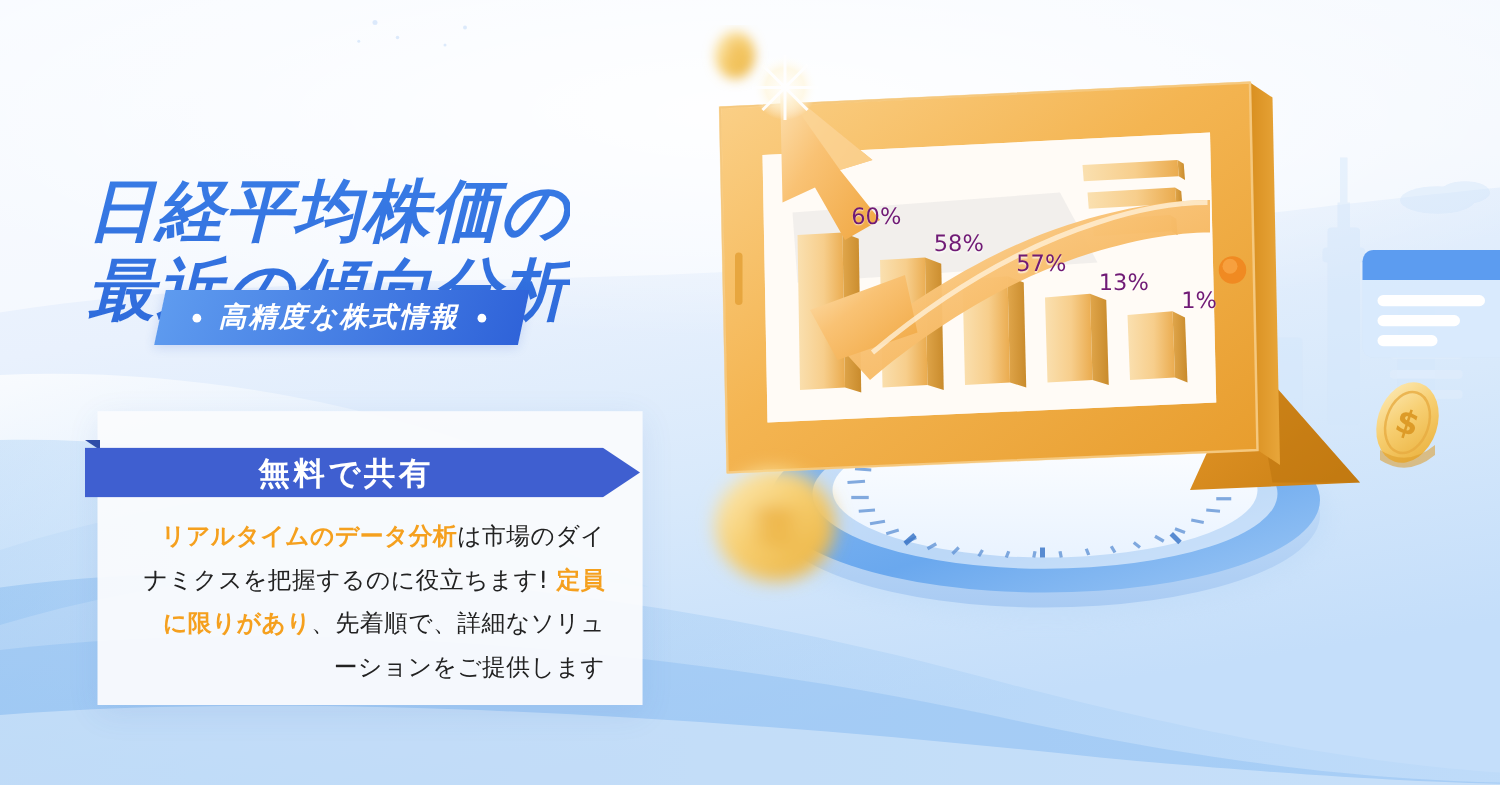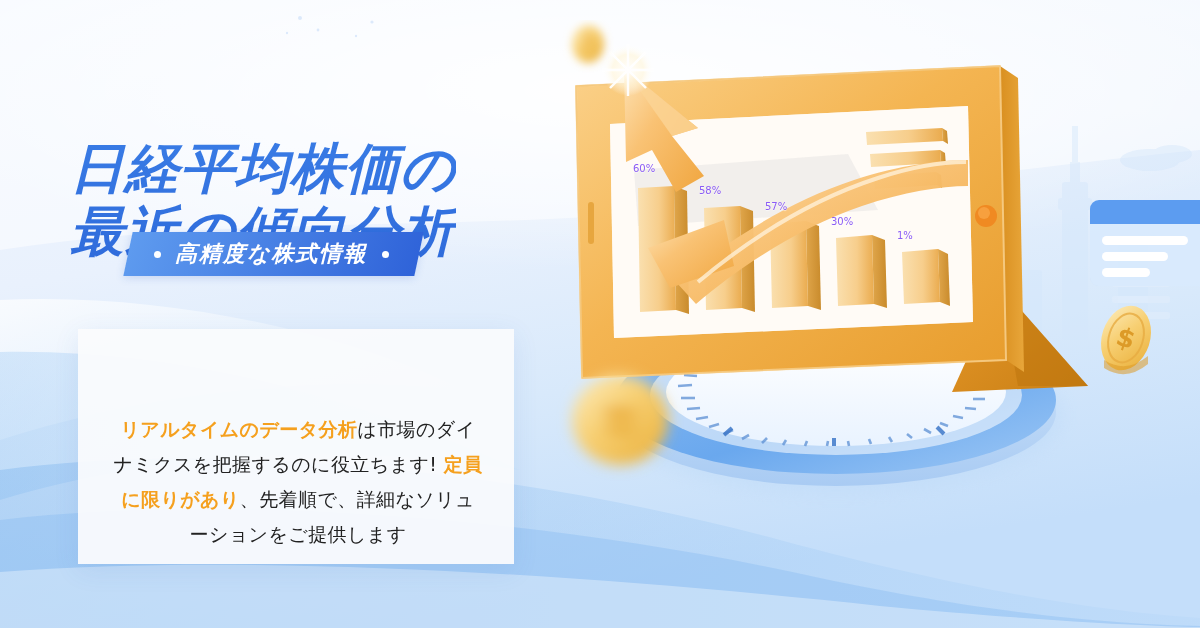--- a/index.html
+++ b/index.html
@@ -71,35 +71,36 @@
     display:flex; align-items:center; justify-content:center;
   }
   .ribbon-text {
     color:#fff; font-size:25px; font-weight:bold; letter-spacing:3px;
     padding-right:26px;
     font-family:"DejaVu Sans","Liberation Sans",sans-serif;
   }
 
   .card-body {
     position:absolute; left:112px; top:398px; width:372px;
-    text-align:center;
+    text-align:right;
     font-size:19px; line-height:1.85; color:#222;
     font-family:"DejaVu Sans","Liberation Sans",sans-serif;
     letter-spacing:.4px;
   }
   .hl { color:#f5a01e; font-weight:bold; }
 
   
   .illus { position:absolute; left:548px; top:20px; width:652px; height:500px; }
   .illus svg { position:absolute; inset:0; }
 
   .pct {
-    position:absolute; color:#8b5cf6; font-size:10px;
+    position:absolute; color:#701a75; font-size:18px;
     font-family:"DejaVu Sans","Liberation Sans",sans-serif;
     text-shadow:0 1px 1px rgba(255,255,255,.7);
+    margin-left:48px;
   }
 </style>
 </head>
 <body>
 
 <div id="stage">
 
   <svg class="bg-svg" viewBox="0 0 1200 628" preserveAspectRatio="none">
     <defs>
       <linearGradient id="bgGrad" x1="0" y1="0" x2="0.3" y2="1">
@@ -185,20 +186,26 @@
     <div class="subbadge">
       <div class="subbadge-inner">
         <span class="dot"></span>
         <span class="subbadge-text">高精度な株式情報</span>
         <span class="dot"></span>
       </div>
     </div>
 
     <div class="card"></div>
 
+    <div class="ribbon-wrap">
+      <div class="ribbon-tail"></div>
+      <div class="ribbon">
+        <span class="ribbon-text">無料で共有</span>
+      </div>
+    </div>
 
     <div class="card-body"><span class="hl">リアルタイムのデータ分析</span><span>は市場のダイナミクスを把握するのに役立ちます! </span><span class="hl">定員に限りがあり</span><span>、先着順で、詳細なソリューションをご提供します</span></div>
   </div>
 
   <div class="illus">
     <svg viewBox="0 0 652 500">
       <defs>
         <linearGradient id="discTop" x1="0" y1="0" x2="0" y2="1">
           <stop offset="0%" stop-color="#ffffff"></stop>
           <stop offset="100%" stop-color="#e9f3ff"></stop>
@@ -391,17 +398,17 @@
         <ellipse cx="578" cy="318" rx="24" ry="33" fill="url(#coinG)" transform="rotate(18 578 318)"></ellipse>
         <ellipse cx="578" cy="318" rx="17" ry="25" fill="none" stroke="#e7ab41" stroke-width="2" transform="rotate(18 578 318)" opacity=".8"></ellipse>
         <text x="578" y="327" text-anchor="middle" fill="#dd9b28" font-size="26" font-family="DejaVu Sans, sans-serif" font-weight="bold" transform="rotate(18 578 318)">$</text>
         <path d="M556 340 q22 14 44 -4 l0 8 q-22 18 -44 4 z" fill="#dd9b28" opacity=".55"></path>
       </g>
     </svg>
 
     <span class="pct" style="left:85px;  top:143px;">60%</span>
     <span class="pct" style="left:151px; top:165px;">58%</span>
     <span class="pct" style="left:217px; top:181px;">57%</span>
-    <span class="pct" style="left:283px; top:196px;">30%</span>
+    <span class="pct" style="left:283px; top:196px;">13%</span>
     <span class="pct" style="left:349px; top:210px;">1%</span>
   </div>
 
 </div>
 
 </body></html>

